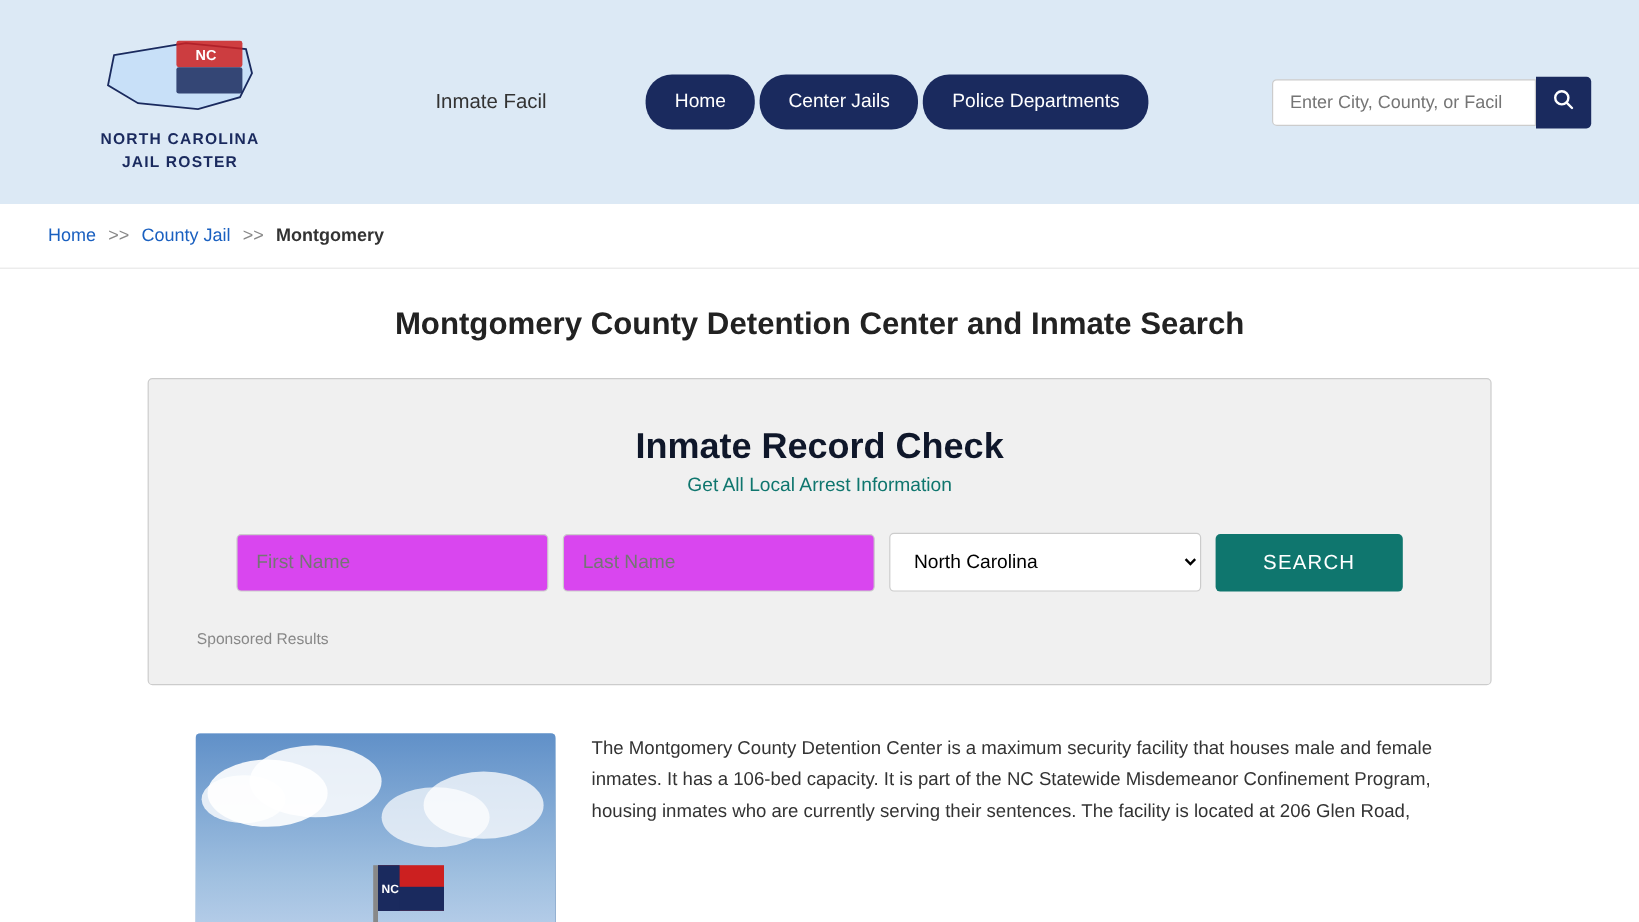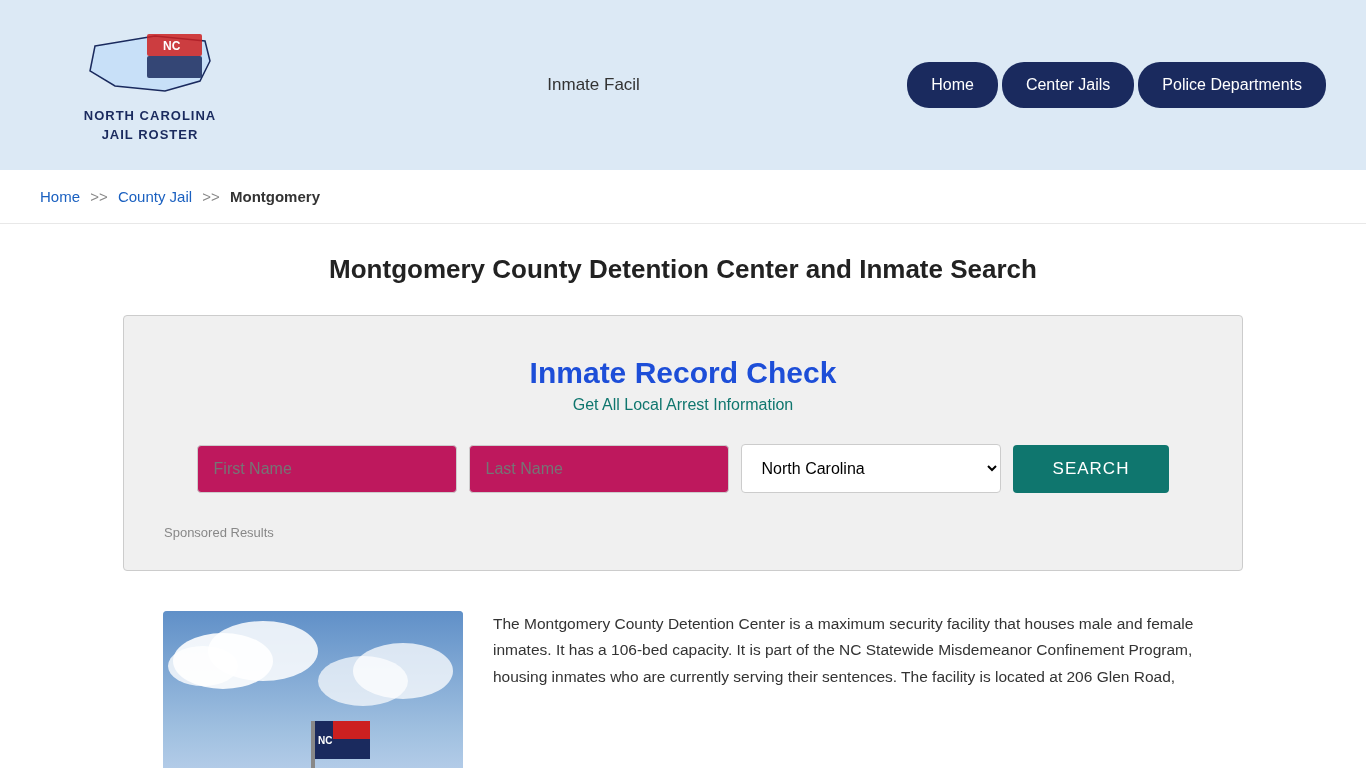--- a/index.html
+++ b/index.html
@@ -114,21 +114,21 @@
       max-width: 1120px;
       background: #f0f0f0;
       border: 1px solid #ccc;
       border-radius: 4px;
       padding: 40px 40px 30px;
     }
     .record-check-title {
       text-align: center;
       font-size: 30px;
       font-weight: bold;
-      color: #1d4ed8;
+      color: #0f172a;
       font-family: Arial, sans-serif;
       margin-bottom: 6px;
     }
     .record-check-subtitle {
       text-align: center;
       font-size: 16px;
       color: #0f766e;
       font-family: Arial, sans-serif;
       margin-bottom: 30px;
     }
@@ -138,21 +138,21 @@
       align-items: center;
       justify-content: center;
     }
     .form-input {
       border: 1px solid #ccc;
       border-radius: 4px;
       padding: 14px 16px;
       font-size: 16px;
       width: 260px;
       font-family: Arial, sans-serif;
-      background: #be185d;
+      background: #d946ef;
       outline: none;
     }
     .form-select {
       border: 1px solid #ccc;
       border-radius: 4px;
       padding: 14px 16px;
       font-size: 16px;
       width: 260px;
       font-family: Arial, sans-serif;
       background: #fff;
@@ -235,20 +235,29 @@
   </div>
 
   <span class="nav-inmate-search">Inmate Facil</span>
 
   <nav class="nav-links">
     <button class="nav-btn">Home</button>
     <button class="nav-btn">Center Jails</button>
     <button class="nav-btn">Police Departments</button>
   </nav>
 
+  <div class="search-bar-header">
+    <input class="search-input-header" type="text" placeholder="Enter City, County, or Facil" style="">
+    <button class="search-btn-header">
+      <svg width="18" height="18" viewBox="0 0 18 18" fill="none">
+        <circle cx="7.5" cy="7.5" r="5.5" stroke="white" stroke-width="2"></circle>
+        <line x1="11.5" y1="11.5" x2="16" y2="16" stroke="white" stroke-width="2" stroke-linecap="round"></line>
+      </svg>
+    </button>
+  </div>
 </header>
 
 <div class="breadcrumb">
   <a href="#">Home</a>
   <span class="separator">&gt;&gt;</span>
   <a href="#">County Jail</a>
   <span class="separator">&gt;&gt;</span>
   <span class="current">Montgomery</span>
 </div>
 

